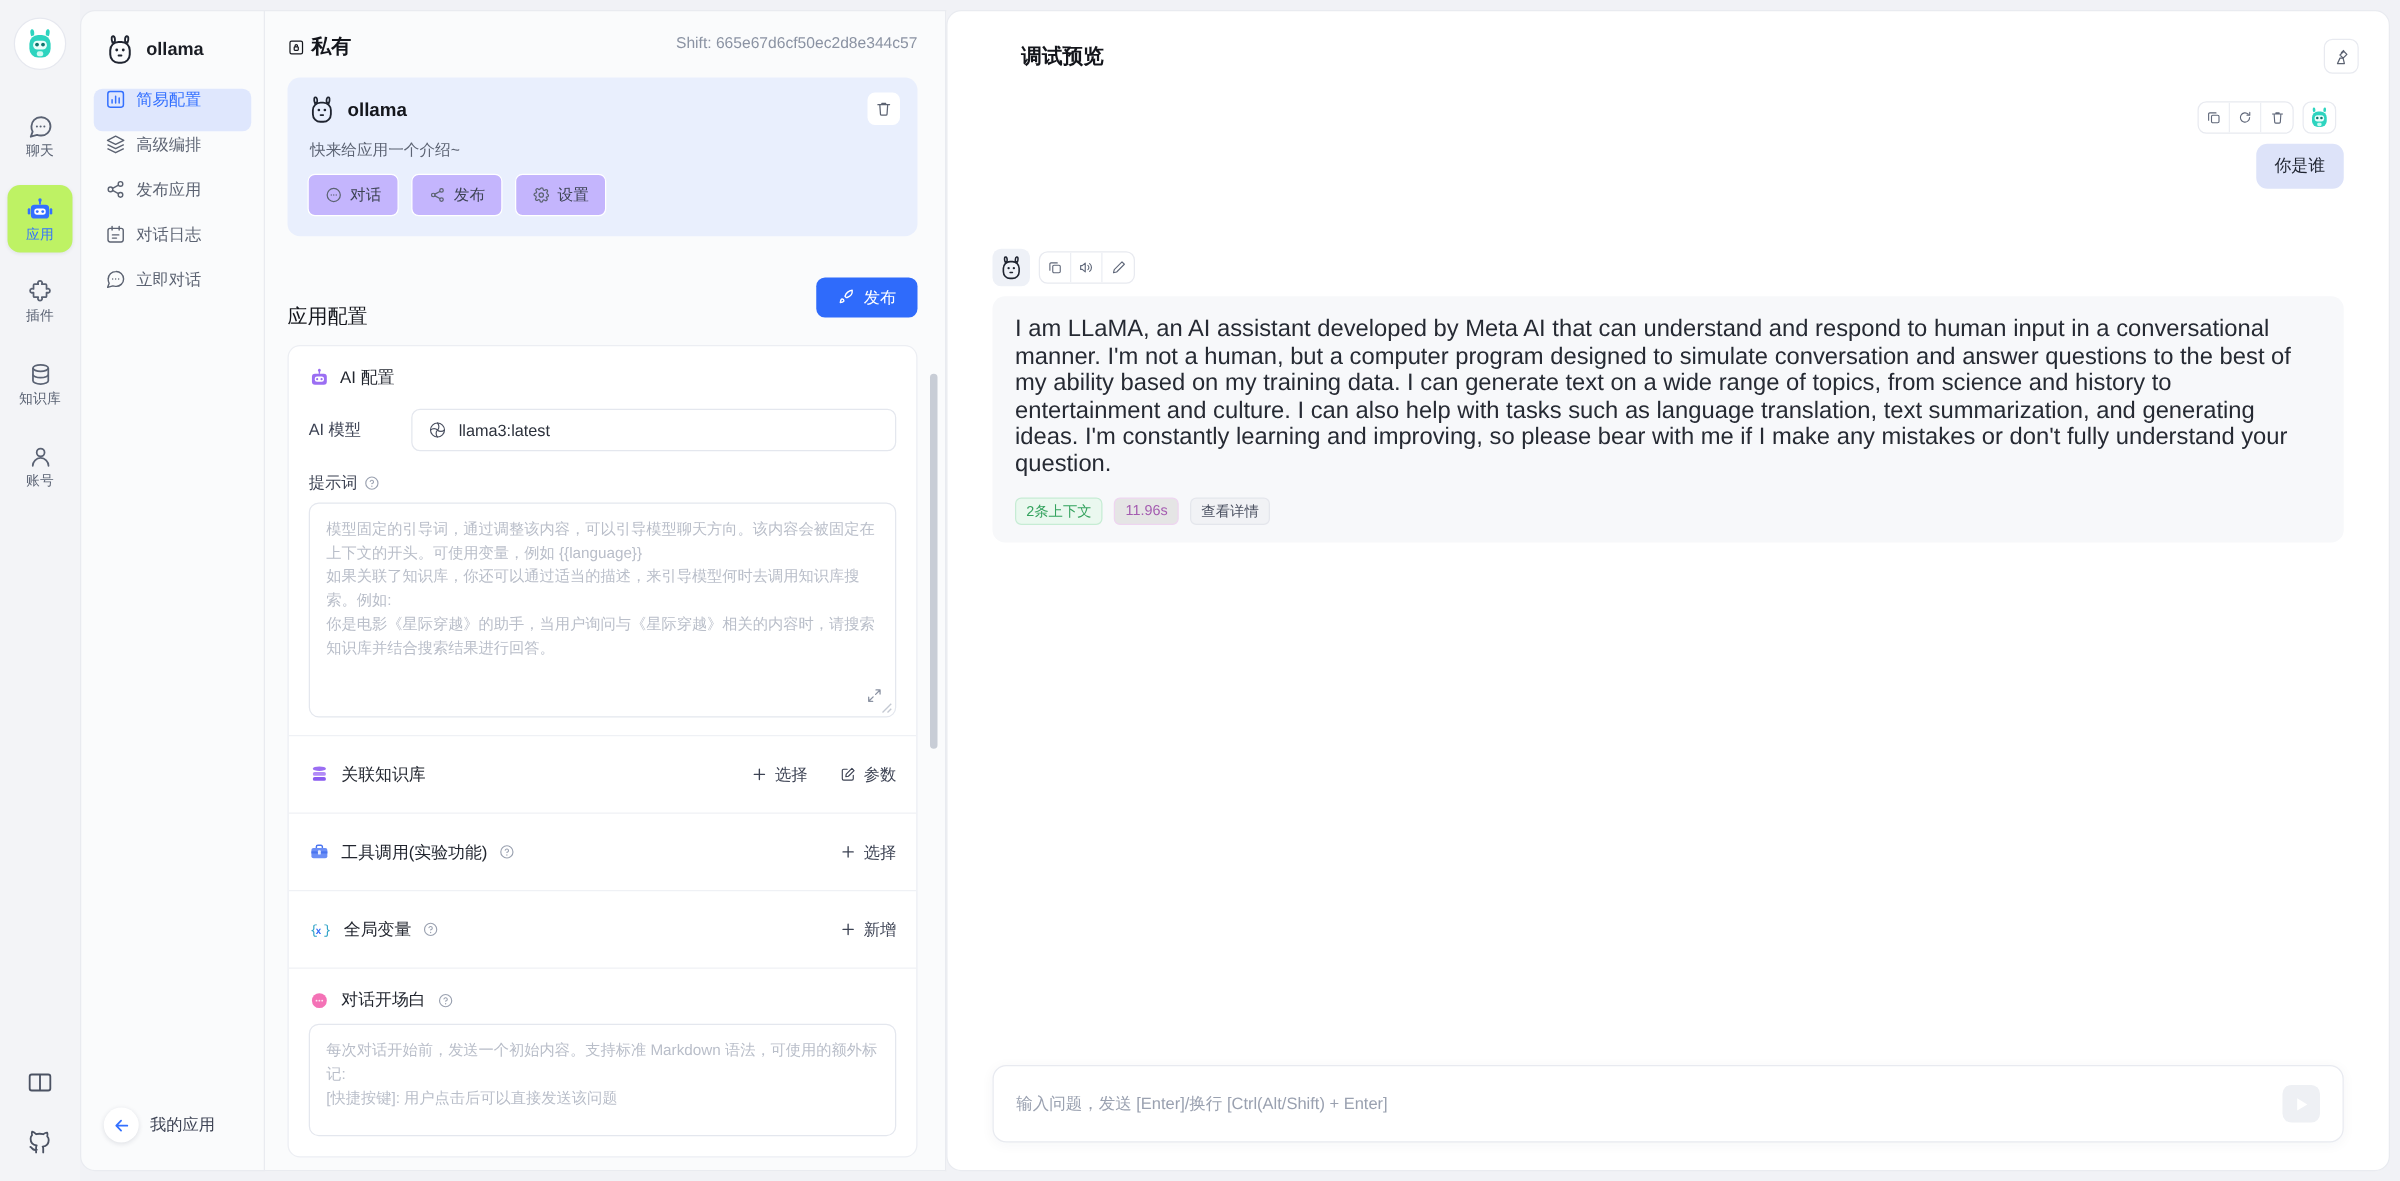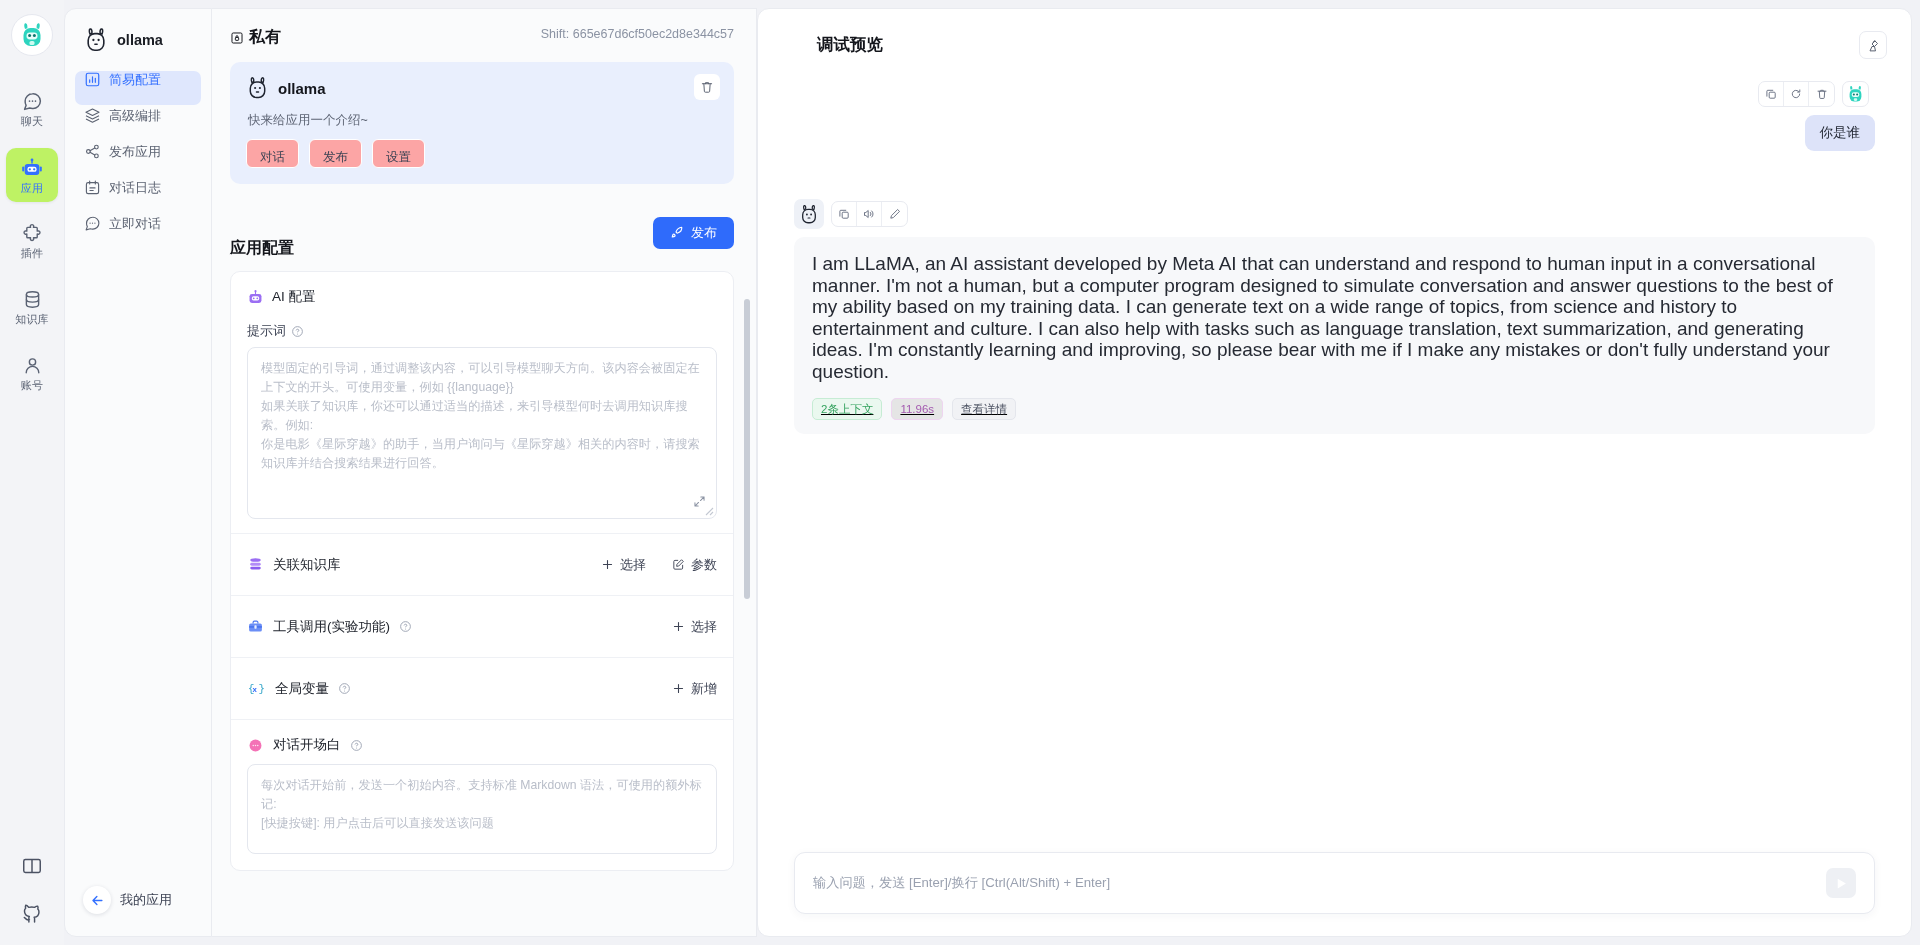--- a/index.html
+++ b/index.html
@@ -87,33 +87,33 @@
   .app-card {
     margin: 6px 22px 0 18px;
     background: #e9effd; border-radius: 10px;
     padding: 14px 16px 16px 16px; position: relative;
   }
   .app-card-head { display: flex; align-items: center; gap: 9px; }
   .app-card-head .nm { font-size: 15px; font-weight: 700; color: #14161c; }
   .app-card .desc { font-size: 12.5px; color: #5d6474; margin: 12px 0 10px 2px; }
   .app-card-btns { display: flex; gap: 10px; }
   .mini-btn {
-    height: 29px; padding: 3px 13px; border-radius: 6px; background: #fca5a5;
+    height: 29px; padding: 16px 13px; border-radius: 6px; background: #c4b5fd;
     display: flex; align-items: center; gap: 6px; cursor: pointer;
-    font-size: 12.5px; color: #3d4354; border: 1px solid #fff; flex-direction: column;
+    font-size: 12.5px; color: #3d4354; border: 1px solid #fff;
   }
   .trash-btn {
     position: absolute; top: 12px; right: 14px;
     width: 26px; height: 26px; border-radius: 6px; background: #fff;
     display: flex; align-items: center; justify-content: center; cursor: pointer;
     color: #5c6372;
   }
 
   .cfg-head { display: flex; align-items: center; justify-content: space-between; padding: 22px 22px 12px 18px; }
-  .cfg-head .t { font-size: 16px; font-weight: 700; color: #14161c; margin-top: 32px; }
+  .cfg-head .t { font-size: 16px; font-weight: 400; color: #14161c; margin-top: 32px; }
   .pub-btn {
     height: 32px; padding: 0 17px; background: #2f6bfb; color: #fff; border-radius: 7px;
     display: flex; align-items: center; gap: 6px; font-size: 13px; cursor: pointer;
   }
 
   .mid-scroll { flex: 1 1 auto; overflow: hidden; position: relative; padding: 0 22px 0 18px; }
   .cfg-card {
     background: #fff; border: 1px solid #eceef3; border-radius: 10px;
     padding: 16px 16px 0 16px;
   }
@@ -195,21 +195,21 @@
   .ai-block { clear: both; padding-top: 48px; }
   .ai-tools { display: flex; align-items: center; gap: 7px; margin-bottom: 8px; }
   .ai-avatar {
     width: 30px; height: 30px; border-radius: 7px; background: #eef1f7;
     display: flex; align-items: center; justify-content: center;
   }
   .ai-bubble {
     background: #f7f8fa; border-radius: 10px; padding: 16px 18px 14px 18px;
   }
   .ai-text { font-size: 19px; line-height: 21.5px; color: #262a33; }
-  .badges { display: flex; align-items: flex-start; gap: 9px; margin-top: 16px; text-decoration: underline; }
+  .badges { display: flex; align-items: flex-start; gap: 9px; margin-top: 16px; }
   .badge {
     height: 22px; padding: 0 8px; border-radius: 5px; font-size: 11.5px;
     display: flex; align-items: center; border: 1px solid transparent;
   }
   .badge-ctx { background: #eaf8ef; color: #35a35f; border-color: #c6ecd4; }
   .badge-time { background: #e5e5e5; color: #a45bb0; border-color: #eed5f0; }
   .badge-detail { background: #f1f2f5; color: #4c5262; border-color: #e4e6ec; cursor: pointer; }
 
   .composer {
     position: absolute; left: 36px; right: 36px; bottom: 22px;
@@ -455,20 +455,30 @@
             <rect x="3.6" y="7" width="16.8" height="12.6" rx="3.4" fill="#9b6ef3"></rect>
             <rect x="6.8" y="10.3" width="10.4" height="5.8" rx="2.5" fill="#ffffff"></rect>
             <circle cx="9.5" cy="13.2" r="1.25" fill="#9b6ef3"></circle>
             <circle cx="14.5" cy="13.2" r="1.25" fill="#9b6ef3"></circle>
             <rect x="11.2" y="3.4" width="1.6" height="3.8" rx=".8" fill="#9b6ef3"></rect>
             <circle cx="12" cy="3" r="1.5" fill="#9b6ef3"></circle>
           </svg>
           <span>AI 配置</span>
         </div>
 
+        <div class="row-model">
+          <div class="lab">AI 模型</div>
+          <div class="model-box">
+            <svg class="svg" width="16" height="16" viewBox="0 0 24 24" fill="none" stroke="#4a5060" stroke-width="1.4">
+              <circle cx="12" cy="12" r="8.4"></circle>
+              <path d="M12 3.6c2.2 2.4 2.2 6.4 0 8.4-2.2 2-2.2 6 0 8.4M3.6 12c2.4-2.2 6.4-2.2 8.4 0 2 2.2 6 2.2 8.4 0" stroke-linecap="round"></path>
+            </svg>
+            <span>llama3:latest</span>
+          </div>
+        </div>
 
         <div class="prompt-label">
           <span>提示词</span>
           <svg class="svg" width="13" height="13" viewBox="0 0 24 24" fill="none" stroke="#9aa1b0" stroke-width="1.7">
             <circle cx="12" cy="12" r="9"></circle>
             <path d="M9.6 9.4a2.5 2.5 0 0 1 4.85.8c0 1.7-2.45 2.5-2.45 2.5" stroke-linecap="round"></path>
             <circle cx="12" cy="16.6" r=".95" fill="#9aa1b0" stroke="none"></circle>
           </svg>
         </div>
 

